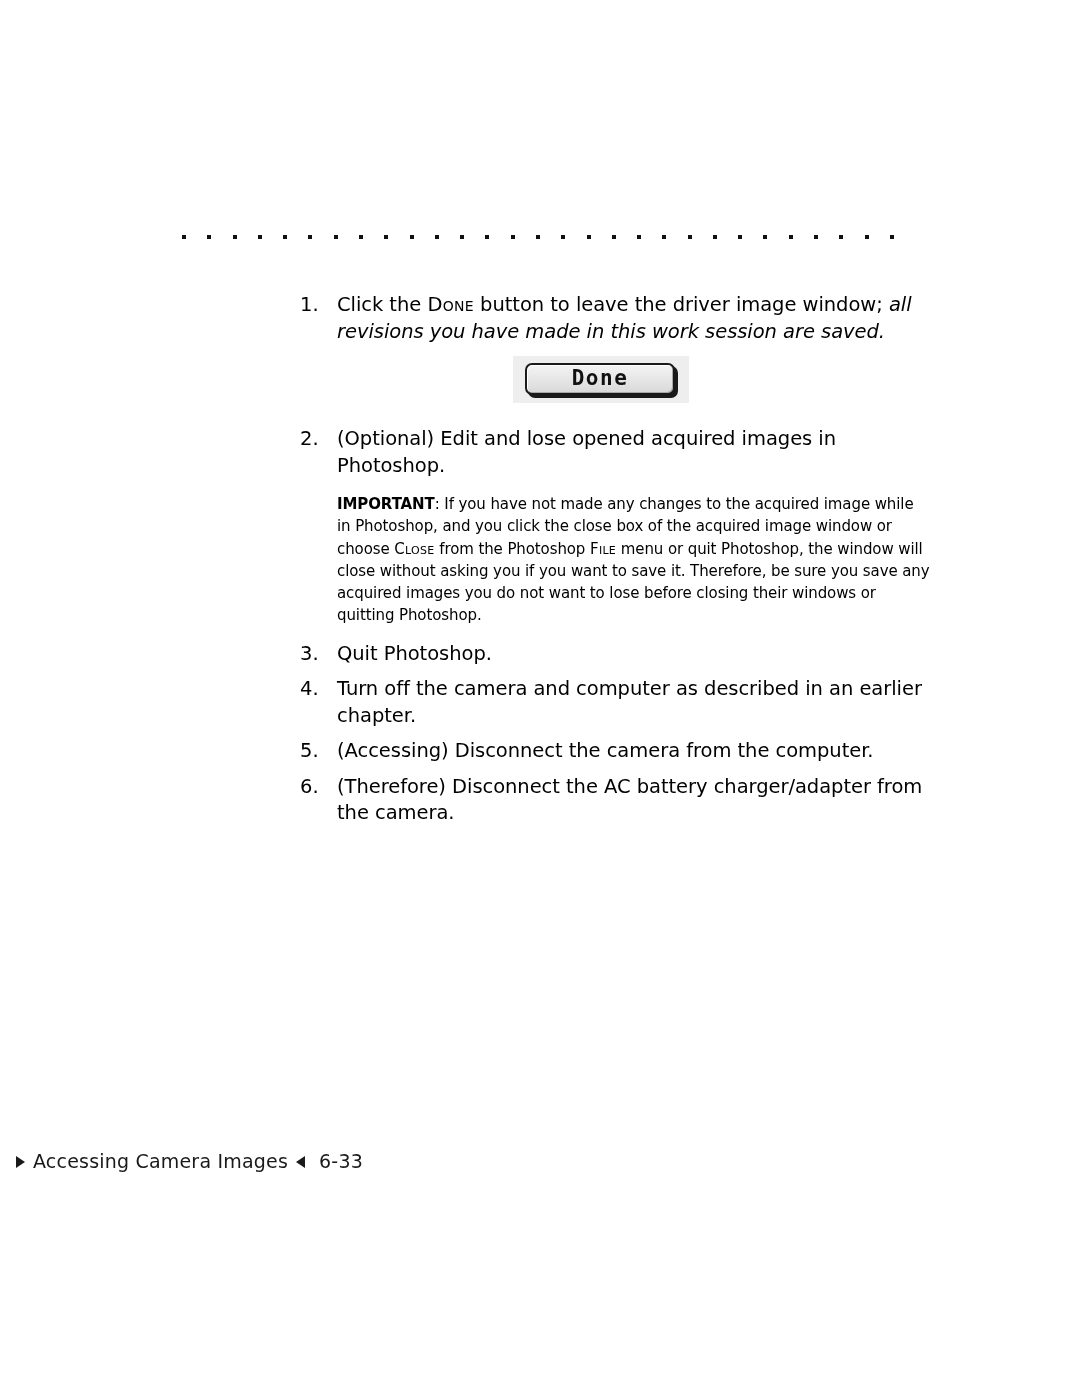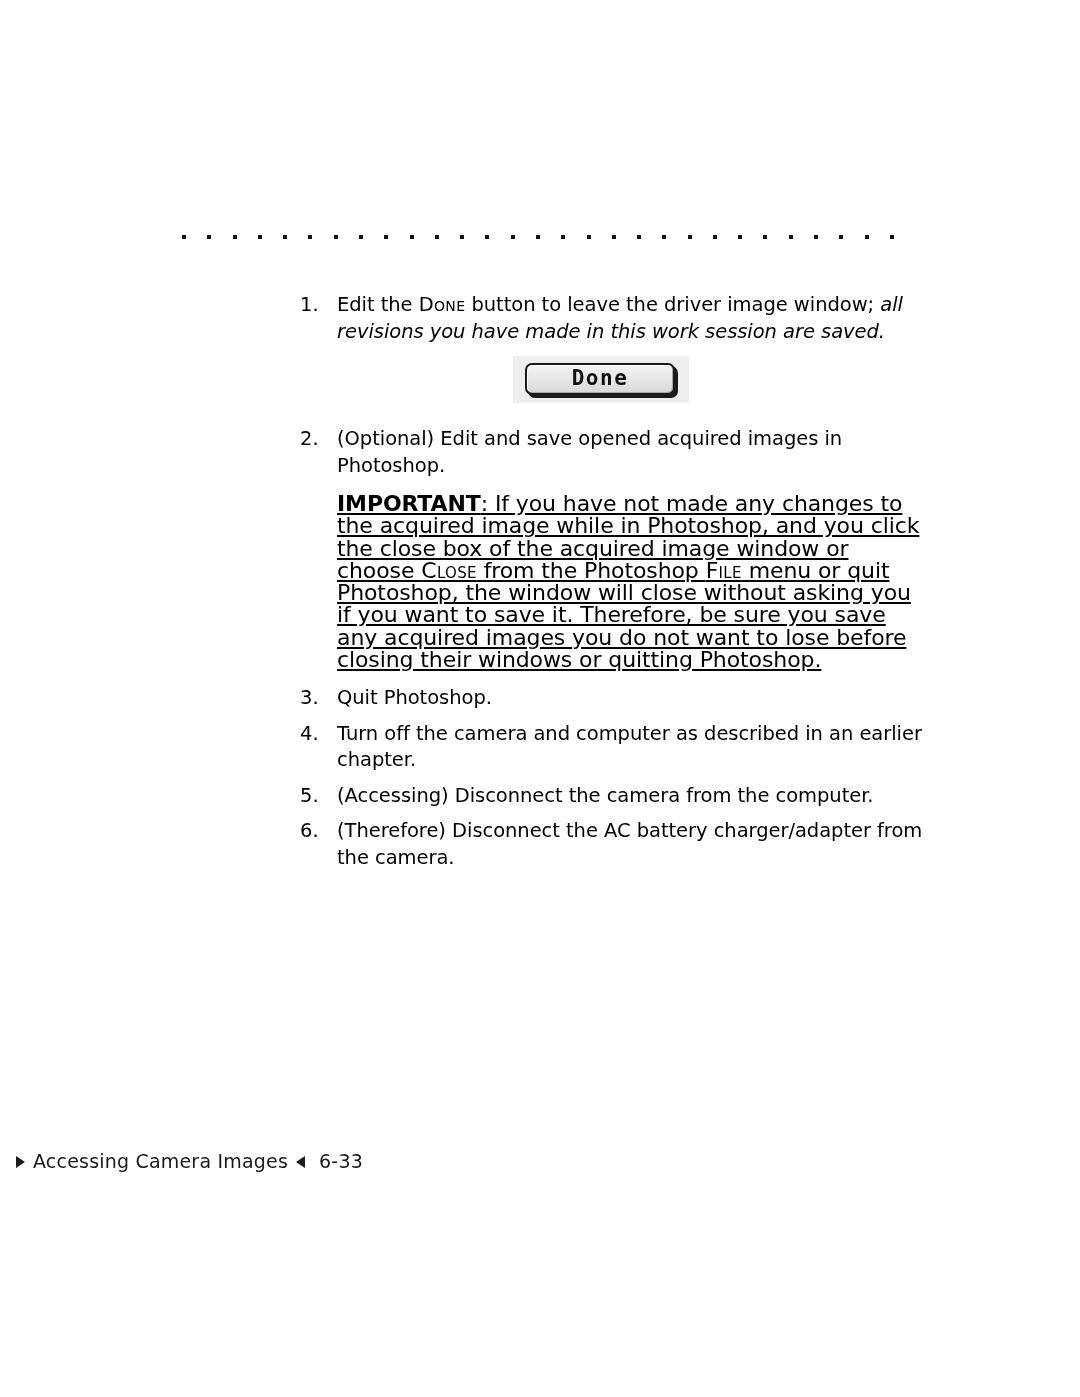--- a/index.html
+++ b/index.html
@@ -70,25 +70,24 @@
     font-style: italic;
   }
   .smallcaps {
     font-variant: small-caps;
     letter-spacing: 0.3px;
   }
 
   
   .note {
     margin: 14px 0 14px 37px;
-    font-size: 22px;
+    font-size: 15px;
     line-height: 22.3px;
     letter-spacing: -0.1px;
     max-width: 596px;
-    text-decoration: underline;
   }
   .note b {
     font-weight: bold;
   }
   .note .smallcaps {
     font-variant: small-caps;
   }
 
   .gap-after-button { margin-top: 0; }
 
@@ -211,28 +210,28 @@
       <i style="background: rgb(17, 17, 17);"></i>
       <i style="background: rgb(17, 17, 17);"></i>
       <i style="background: rgb(17, 17, 17);"></i>
       <i style="background: rgb(17, 17, 17);"></i>
     </div>
 
   <div class="content">
 
     <div class="step">
       <span class="num">1.</span>
-      <span class="body"><span>Edit the </span><span class="smallcaps">Done</span><span> button to leave the driver image window; </span><span class="it">all revisions you have made in this work session are saved.</span></span>
+      <span class="body"><span>Click the </span><span class="smallcaps">Done</span><span> button to leave the driver image window; </span><span class="it">all revisions you have made in this work session are saved.</span></span>
     </div>
 
     <div style="height:72px"></div>
 
     <div class="step gap-after-button">
       <span class="num">2.</span>
-      <span class="body">(Optional) Edit and save opened acquired images in Photoshop.</span>
+      <span class="body">(Optional) Edit and lose opened acquired images in Photoshop.</span>
     </div>
 
     <div class="note"><b>IMPORTANT</b><span>: If you have not made any changes to the acquired image while in Photoshop, and you click the close box of the acquired image window or choose </span><span class="smallcaps">Close</span><span> from the Photoshop </span><span class="smallcaps">File</span><span> menu or quit Photoshop, the window will close without asking you if you want to save it. Therefore, be sure you save any acquired images you do not want to lose before closing their windows or quitting Photoshop.</span></div>
 
     <div class="step">
       <span class="num">3.</span>
       <span class="body">Quit Photoshop.</span>
     </div>
 
     <div class="step">

